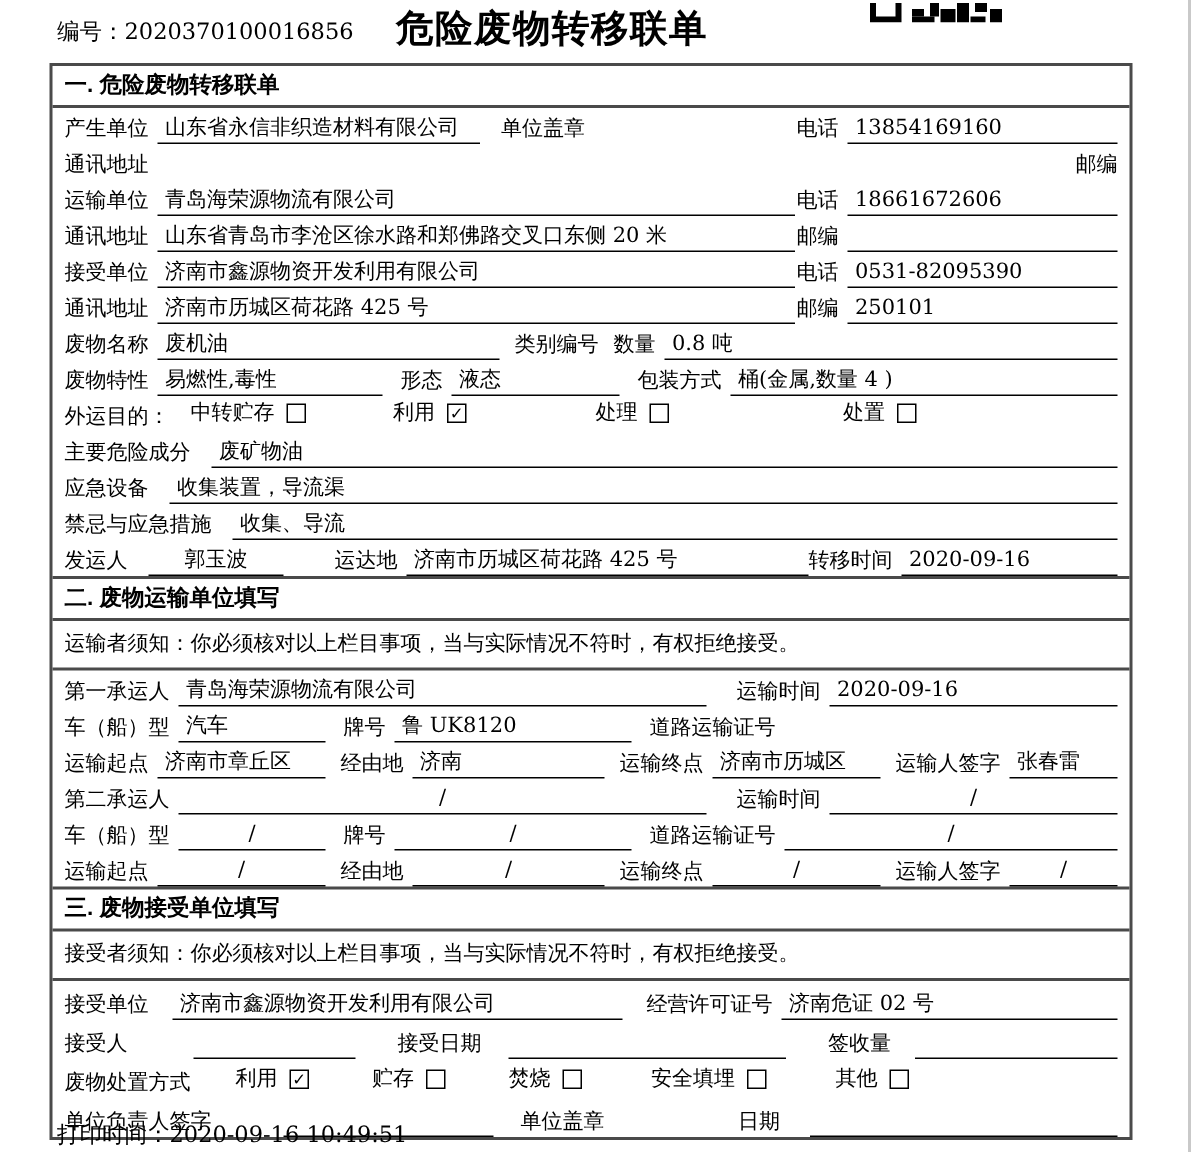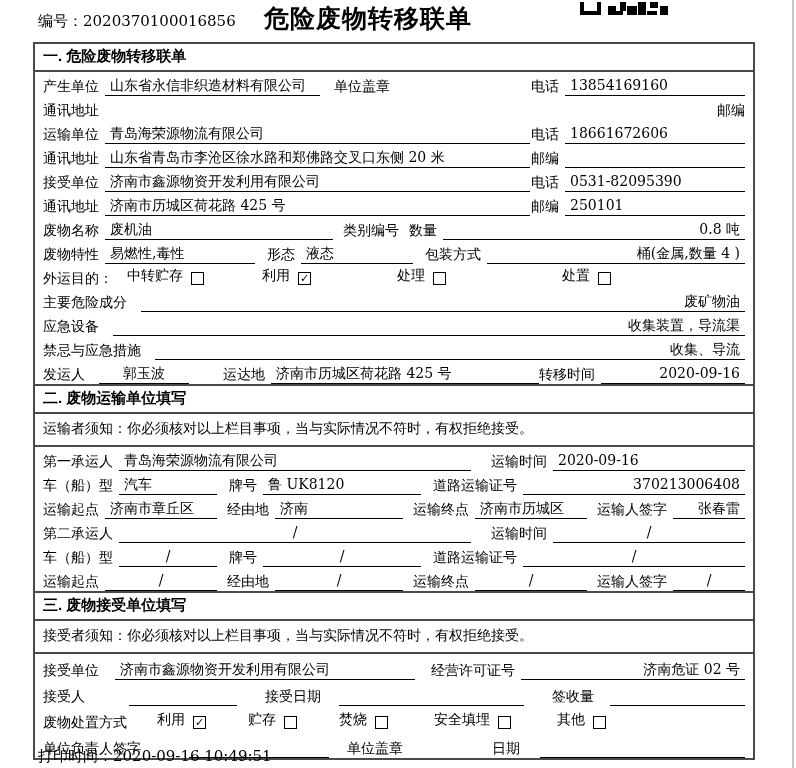--- a/index.html
+++ b/index.html
@@ -26,25 +26,25 @@
   .sec + .sec { border-top:2px solid #4a4a4a; }
   .notice { font-size:14px; padding:6px 8px 7px; border-bottom:2px solid #4a4a4a; white-space:nowrap; }
 
   .row { display:flex; align-items:flex-end; padding:0 8px; height:24px; font-size:14px; }
   .s3 .row { height:26px; }
   .lbl { white-space:nowrap; line-height:19px; }
   .fill {
     border-bottom:1px solid #000; padding:0 5px; margin-left:6px;
     white-space:nowrap; line-height:19px; min-height:19px;
   }
-  .grow { flex:1 1 auto;text-align:right; }
+  .grow { flex:1 1 auto; }
   .ml-auto { margin-left:auto; }
   .center { text-align:center; }
 
-  .opt { display:inline-flex; align-items:flex-end; margin-bottom:3px; }
+  .opt { display:inline-flex; align-items:center; margin-bottom:3px; }
   .cb {
     display:inline-block; width:13px; height:13px; border:1px solid #000; margin-left:8px;
     font-size:11px; line-height:12px; text-align:center; font-family:"DejaVu Sans",sans-serif;
   }
   .print-line { position:absolute; left:38px; top:747px; font-size:15px; white-space:nowrap; }
 </style>
 </head>
 <body>
 
 <div class="doc-title">危险废物转移联单</div>
@@ -183,21 +183,20 @@
       <span class="lbl ml-auto">运输时间</span>
       <span class="fill" style="width:192px">2020-09-16</span>
     </div>
 
     <div class="row">
       <span class="lbl">车（船）型</span>
       <span class="fill" style="width:98px">汽车</span>
       <span class="lbl" style="margin-left:12px">牌号</span>
       <span class="fill" style="width:158px">鲁 UK8120</span>
       <span class="lbl" style="margin-left:12px">道路运输证号</span>
-      <span class="fill grow">370213006408</span>
     </div>
 
     <div class="row">
       <span class="lbl">运输起点</span>
       <span class="fill" style="width:112px">济南市章丘区</span>
       <span class="lbl" style="margin-left:10px">经由地</span>
       <span class="fill" style="width:128px">济南</span>
       <span class="lbl" style="margin-left:10px">运输终点</span>
       <span class="fill" style="width:112px">济南市历城区</span>
       <span class="lbl" style="margin-left:10px">运输人签字</span>

